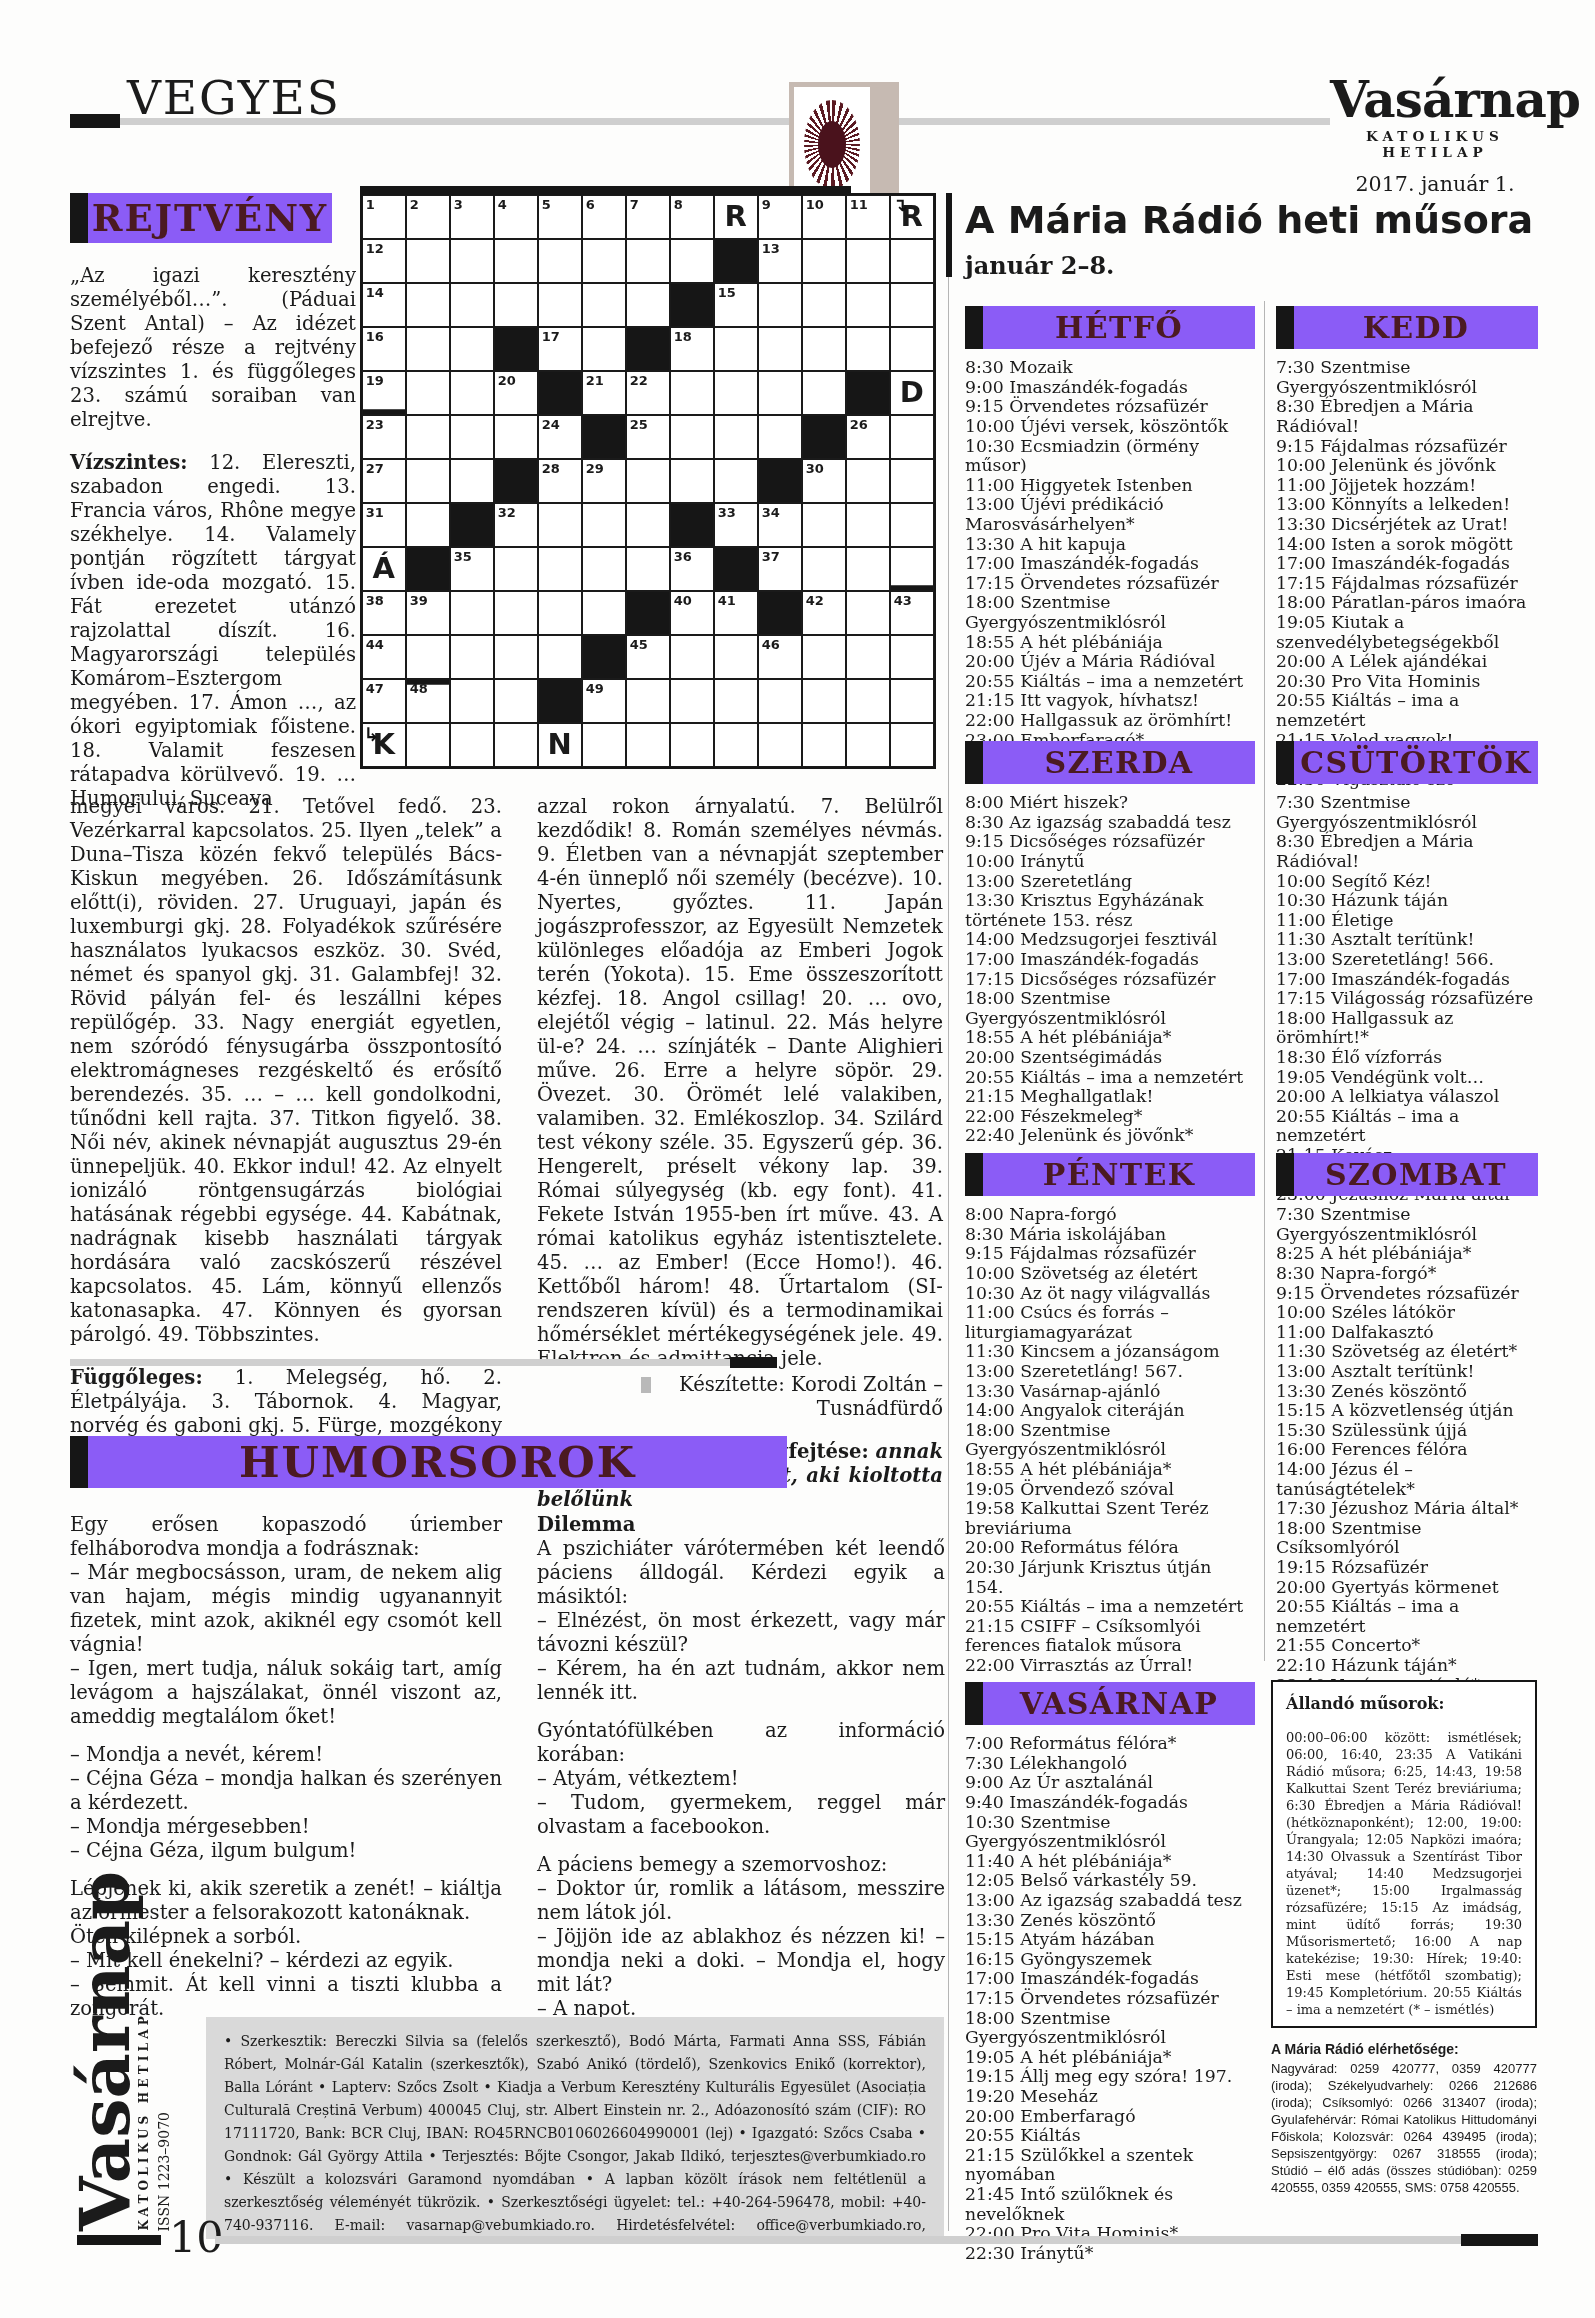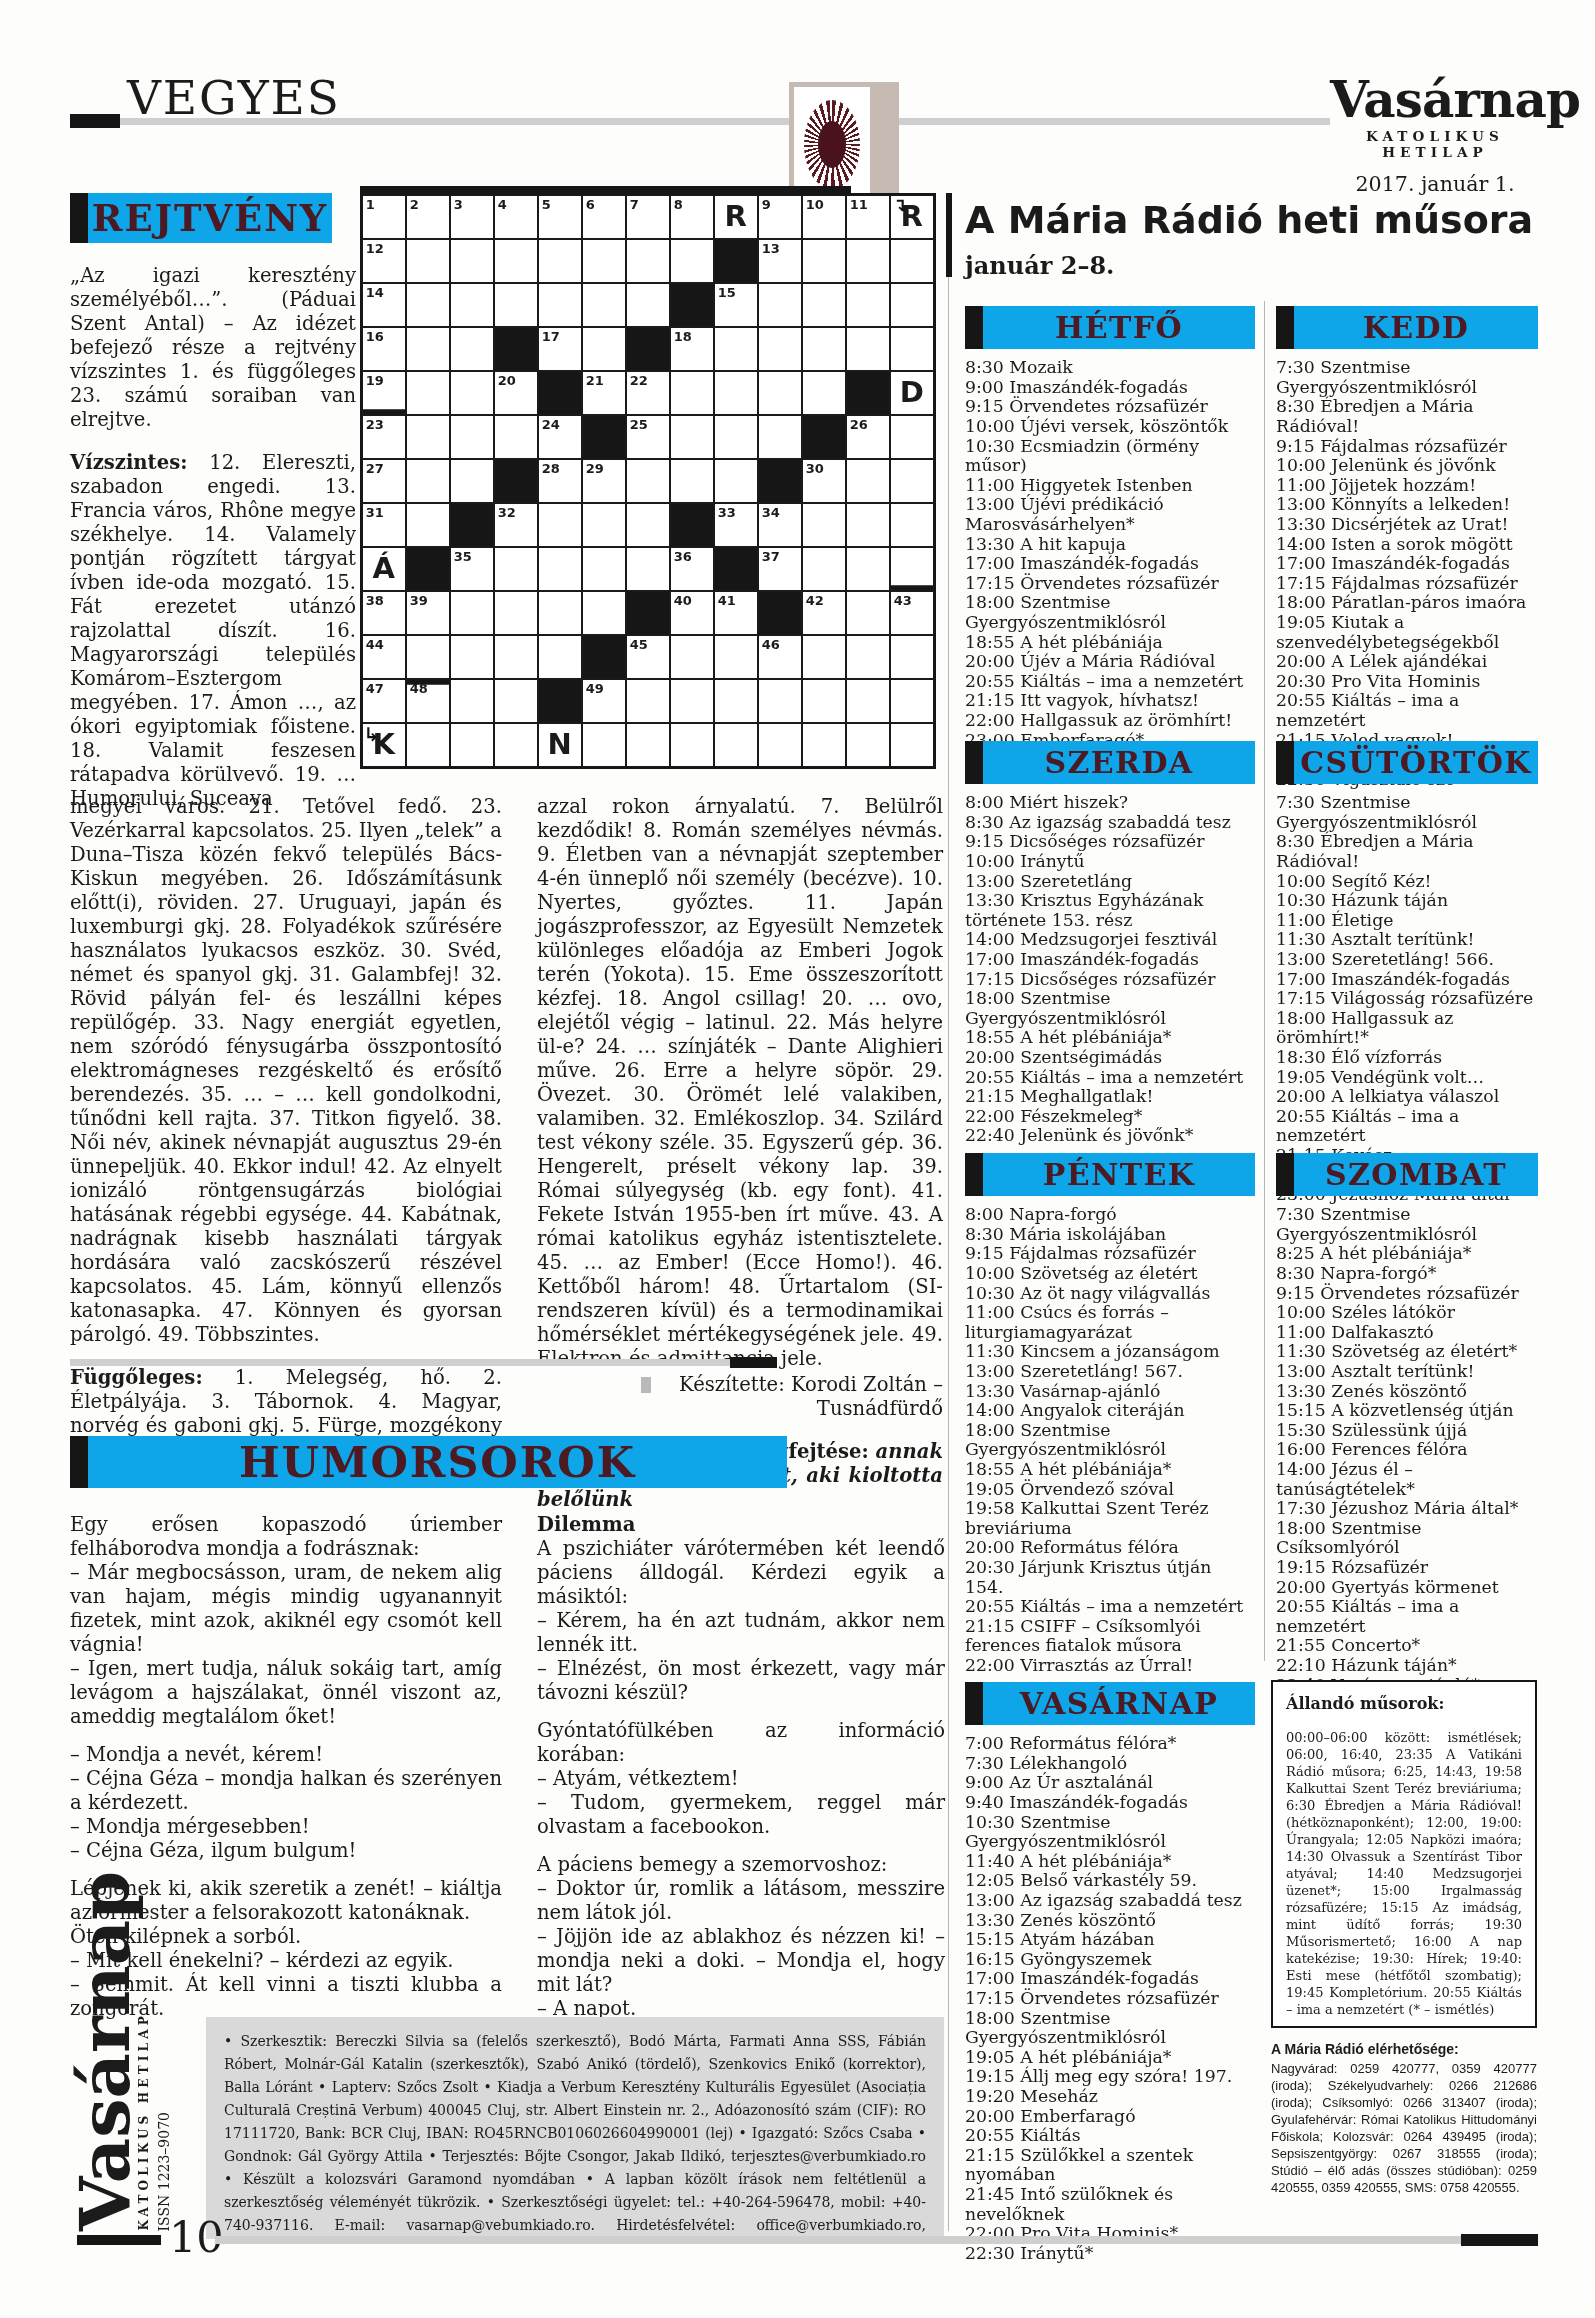--- a/index.html
+++ b/index.html
@@ -16,21 +16,21 @@
   .star:after{content:"";position:absolute;left:14px;top:21px;width:28px;height:47px;border-radius:50%;background:#4a121c;}
   .smiley{position:absolute;left:11.2px;top:5.6px;width:45px;height:60px;border:3.7px solid #30101a;border-radius:50%;}
   .smiley .eye{position:absolute;top:18px;width:4.2px;height:10.3px;background:#30101a;}
   .smiley .eye.l{left:12px}.smiley .eye.r{left:27px}
   .smiley .mouth{position:absolute;left:7.5px;bottom:6.5px;width:27px;height:12px;border-bottom:4.2px solid #30101a;border-radius:0 0 50% 50%;}
   .masthead{left:1330px;top:75px;width:210px;height:140px;background:#fdfdfc;text-align:center;}
   .mast-title{font-size:50px;font-weight:bold;line-height:1;letter-spacing:-0.9px;}
   .mast-sub{font-size:13.6px;font-weight:bold;letter-spacing:5.1px;margin-top:2.8px;}
   .mast-date{font-size:20.6px;margin-top:12px;text-align:center;}
   
-  .bar{display:flex;align-items:center;background:#0ea5e9;}
+  .bar{display:flex;align-items:center;background:#8b5cf6;}
   .bar .sq{width:18px;align-self:stretch;background:#161616;flex:0 0 auto;}
   .bar .bar-title{flex:1;text-align:center;color:#4b1a22;font-weight:bold;font-family:"DejaVu Serif",serif;}
   
   .bodytext{font-size:19.6px;line-height:24px;text-align:justify;}
   .bodytext p{margin:0 0 0 0;}
   .gapline{height:18.7px;}
   .clue-label{font-weight:bold;}
   .credit-line{margin-top:1.9px;text-align:right;}
   .credit-mark{display:inline-block;width:10.3px;height:16px;background:#b9b9b9;vertical-align:-1.9px;margin-right:28px;}
   .prev b{font-weight:bold;}
@@ -436,22 +436,22 @@
         <div class="para">Lépjenek ki, akik szeretik a zenét! – kiáltja az őrmester a felsorakozott katonáknak.</div>
         <div class="para">Öten kilépnek a sorból.</div>
         <div class="para">– Mit kell énekelni? – kérdezi az egyik.</div>
         <div class="para">– Semmit. Át kell vinni a tiszti klubba a zongorát.</div>
       </div>
   </div>
   <div class="abs bodytext" style="left:537px;top:1513px;width:408px;">
     <div class="humor-head">Dilemma</div>
     <div>
         <div class="para">A pszichiáter várótermében két leendő páciens álldogál. Kérdezi egyik a másiktól:</div>
+        <div class="para">– Elnézést, ön most érkezett, vagy már távozni készül?</div>
         <div class="para">– Kérem, ha én azt tudnám, akkor nem lennék itt.</div>
-        <div class="para">– Elnézést, ön most érkezett, vagy már távozni készül?</div>
         <div class="para"></div>
         <div class="para">Gyóntatófülkében az információ korában:</div>
         <div class="para">– Atyám, vétkeztem!</div>
         <div class="para">– Tudom, gyermekem, reggel már olvastam a facebookon.</div>
         <div class="para"></div>
         <div class="para">A páciens bemegy a szemorvoshoz:</div>
         <div class="para">– Doktor úr, romlik a látásom, messzire nem látok jól.</div>
         <div class="para">– Jöjjön ide az ablakhoz és nézzen ki! – mondja neki a doki. – Mondja el, hogy mit lát?</div>
         <div class="para">– A napot.</div>
         <div class="para">– Akkor árulja el, hogy attól messzebb hová akar nézni?</div>

